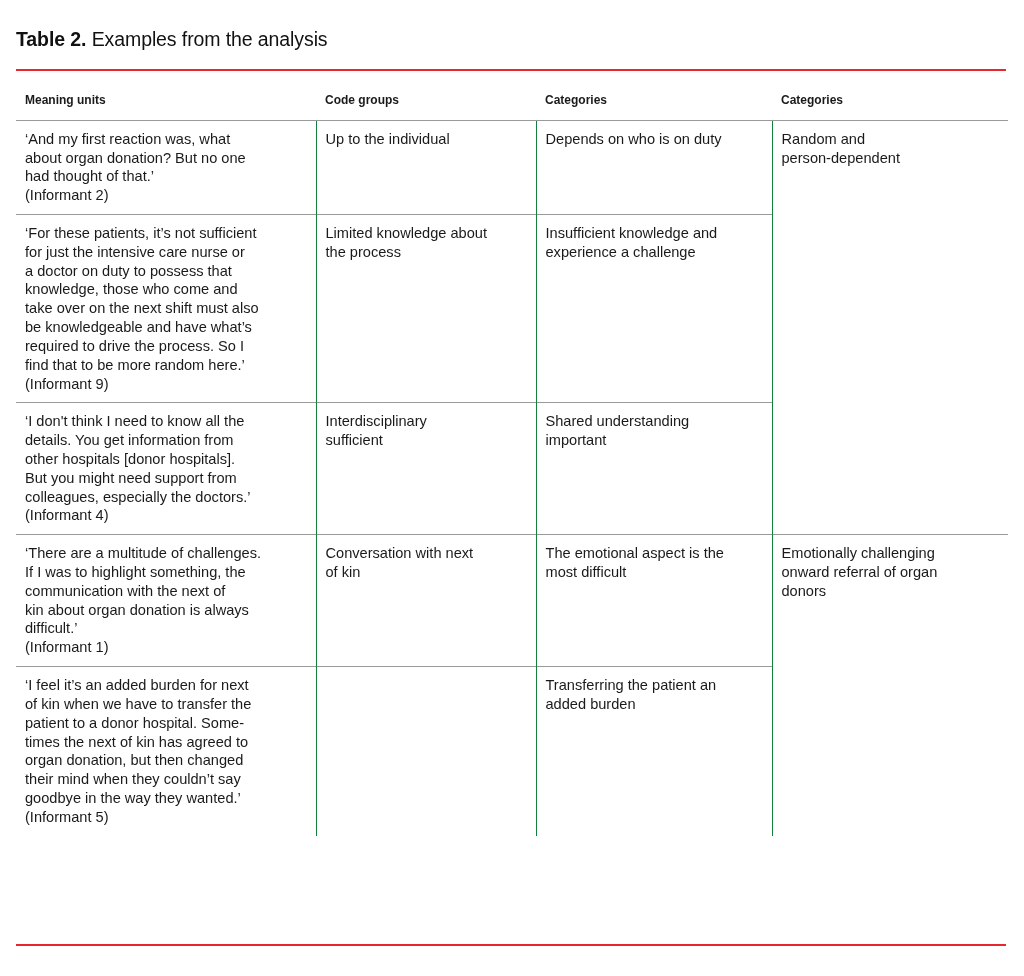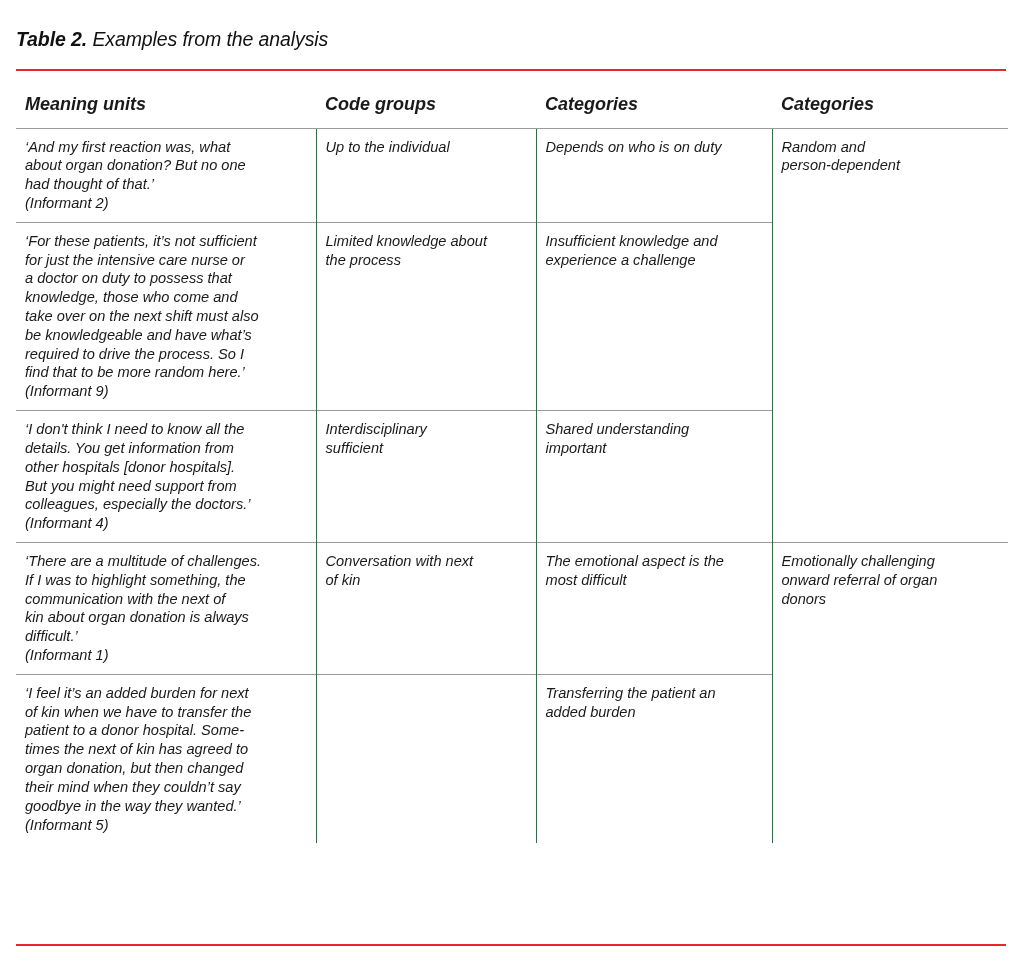--- a/index.html
+++ b/index.html
@@ -14,21 +14,20 @@
     color: #1a1a1a;
     -webkit-font-smoothing: antialiased;
   }
 
   #page {
     position: relative;
     width: 1022px;
     height: 976px;
     box-sizing: border-box;
     padding: 0 16px;
-    font-style: italic;
   }
 
   
   .caption {
     padding-top: 26px;
     font-size: 19.5px;
     line-height: 1.35;
     color: #111111;
     letter-spacing: -0.1px;
     white-space: nowrap;
@@ -67,21 +66,21 @@
     vertical-align: top;
     text-align: left;
     padding: 9px 11px 9px 9px;
     font-size: 14.6px;
     line-height: 1.29;
     font-weight: normal;
     color: #1a1a1a;
   }
   table.analysis thead th {
     font-weight: bold;
-    font-size: 18px;
+    font-size: 12px;
     padding-top: 22px;
     padding-bottom: 11px;
     border-bottom: 1px solid #9a9a9a;
   }
 
   
   col.c1 { width: 300px; }
   col.c2 { width: 220px; }
   col.c3 { width: 236px; }
   col.c4 { width: 236px; }

